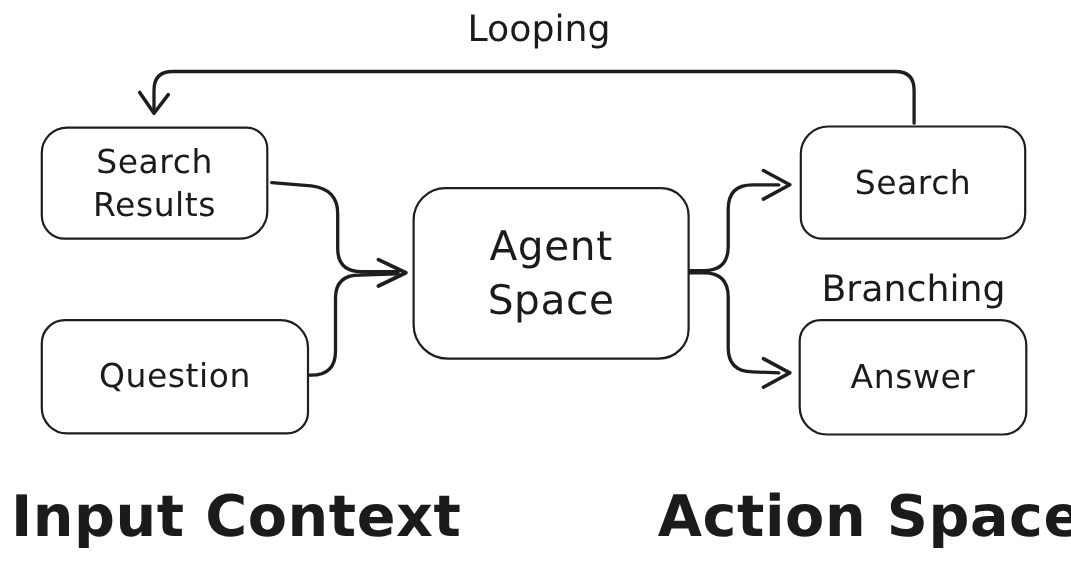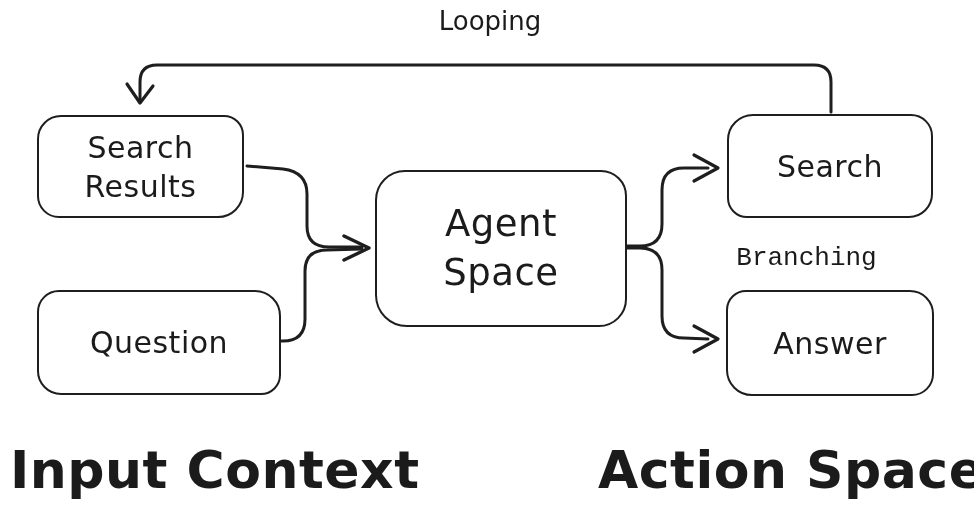--- a/index.html
+++ b/index.html
@@ -6,21 +6,21 @@
   html,body { width:974px; height:529px; background:#ffffff; overflow:hidden; }
   body { font-family:"DejaVu Sans", sans-serif; color:#1b1b1b; }
   #canvas { position:relative; width:974px; height:529px; background:#ffffff; }
   svg.arrows { position:absolute; left:0; top:0; }
   .node { position:absolute; border:2.5px solid #1e1e1e; background:#fff;
           display:flex; flex-direction:column; align-items:center; justify-content:center;
           text-align:center; font-size:30px; letter-spacing:0.5px; }
   .node .ln { line-height:1.3; }
   .node.agent { font-size:37px; }
   .lbl { position:absolute; text-align:center; }
-  .lbl-small { font-size:26px; }
+  .lbl-small { font-size:33px; }
   .lbl-big { font-size:52px; font-weight:bold; letter-spacing:0.5px; white-space:nowrap; }
 </style>
 </head>
 <body>
 
 <div id="canvas">
   <svg class="arrows" width="974" height="529" viewBox="0 0 974 529">
     <g fill="none" stroke="#1e1e1e" stroke-width="3" stroke-linecap="round" stroke-linejoin="round">
       <path d="M831 112 L831 82 Q831 65 814 65 L157 65 Q140 65 140 82 L140 101"></path>
       <path d="M127 84 L140 103 L153 86" stroke-width="3.2"></path>
@@ -51,18 +51,18 @@
   <div class="node" style="left:727px; top:114px; width:206px; height:104px; border-radius:26px 22px 24px 20px;">
     <div class="ln">Search</div>
   </div>
 
   <div class="node" style="left:726px; top:290px; width:208px; height:106px; border-radius:20px 24px 22px 26px;align-items:center;">
     <div class="ln">Answer</div>
   </div>
 
   <div class="lbl lbl-small" style="left:400px; top:6px; width:180px;">Looping</div>
 
-  <div class="lbl lbl-small" style="left:719px; top:243px; width:175px;font-family:Liberation Mono, monospace;">Branching</div>
+  <div class="lbl lbl-small" style="left:743px; top:243px; width:175px;">Branching</div>
 
   <div class="lbl lbl-big" style="left:10px; top:440px;">Input Context</div>
 
   <div class="lbl lbl-big" style="left:598px; top:440px;">Action Space</div>
 </div>
 
 </body></html>

